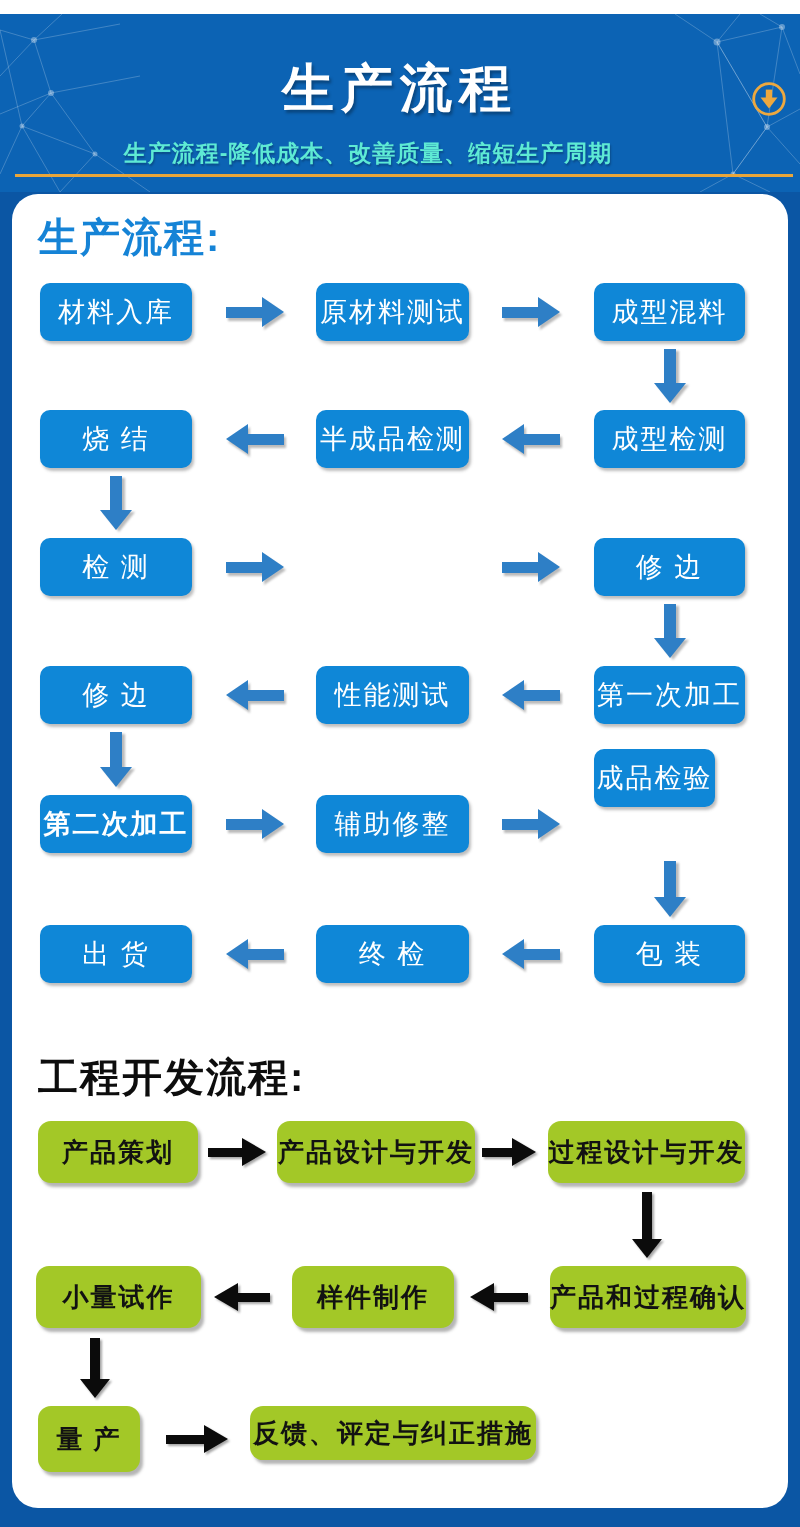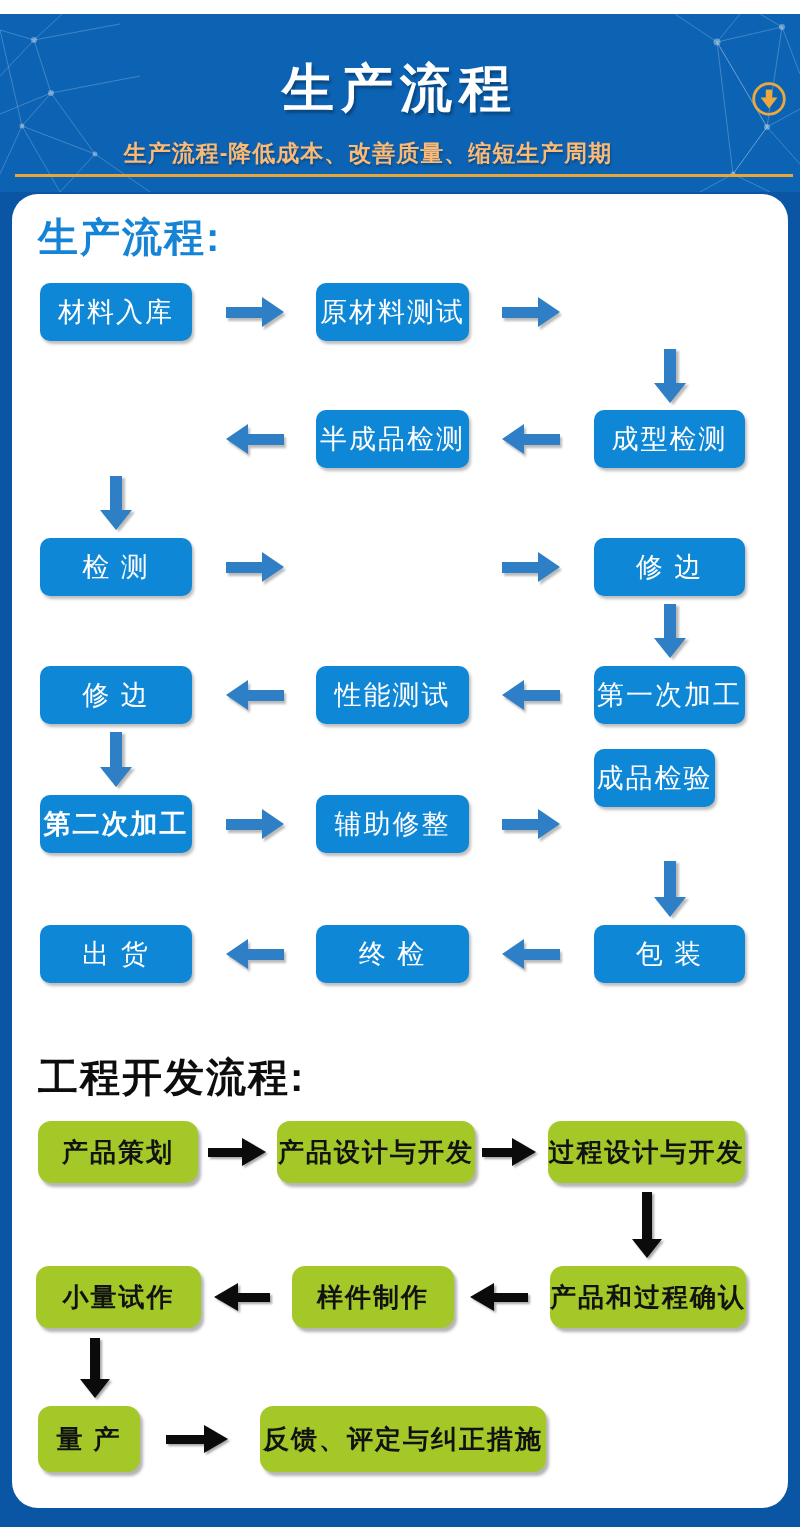--- a/index.html
+++ b/index.html
@@ -28,21 +28,21 @@
   .net-left{left:0;}
   .net-right{right:0;}
   .hero-title{
     position:absolute;left:0;top:40px;width:800px;
     margin:0;text-align:center;
     color:#ffffff;font-size:52px;font-weight:800;letter-spacing:7px;
     text-shadow:2px 3px 3px rgba(0,0,0,0.30);
   }
   .hero-sub{
     position:absolute;left:0;top:124px;width:736px;
-    text-align:center;color:#fdba74;
+    text-align:center;color:#5eead4;
     font-size:23px;font-weight:700;letter-spacing:1px;
     text-shadow:1px 2px 2px rgba(0,0,0,0.25);
   }
   .download-btn{
     position:absolute;left:751px;top:67px;width:36px;height:36px;
     cursor:pointer;
   }
   .gold-line{
     position:absolute;left:15px;top:160px;width:778px;height:3px;
     background:#E9A63B;
@@ -158,25 +158,27 @@
   <div class="bbox" style="left:40px;top:283px;width:152px;">材料入库</div>
   <div class="arr arr-h right" style="left:226px;top:297px;width:58px;">
       <div class="shaft"></div>
       <div class="head"></div>
     </div>
   <div class="bbox" style="left:316px;top:283px;width:153px;">原材料测试</div>
   <div class="arr arr-h right" style="left:502px;top:297px;width:58px;">
       <div class="shaft"></div>
       <div class="head"></div>
     </div>
+  <div class="bbox" style="left:594px;top:283px;width:151px;">成型混料</div>
   <div class="arr arr-v" style="left:654px;top:349px;height:54px;">
       <div class="shaft"></div>
       <div class="head"></div>
     </div>
 
+  <div class="bbox" style="left:40px;top:410px;width:152px;">烧 结</div>
   <div class="arr arr-h left" style="left:226px;top:424px;width:58px;">
       <div class="shaft"></div>
       <div class="head"></div>
     </div>
   <div class="bbox" style="left:316px;top:410px;width:153px;">半成品检测</div>
   <div class="arr arr-h left" style="left:502px;top:424px;width:58px;">
       <div class="shaft"></div>
       <div class="head"></div>
     </div>
   <div class="bbox" style="left:594px;top:410px;width:151px;">成型检测</div>
@@ -276,15 +278,15 @@
   <div class="arr black arr-v" style="left:79px;top:1338px;height:60px;">
       <div class="shaft"></div>
       <div class="head"></div>
     </div>
 
   <div class="gbox" style="left:38px;top:1406px;width:102px;height:66px;">量 产</div>
   <div class="arr black arr-h right" style="left:166px;top:1424px;width:62px;">
       <div class="shaft"></div>
       <div class="head"></div>
     </div>
-  <div class="gbox" style="left:260px;top:1406px;width:286px;height:66px;">反馈、评定与纠正措施</div>
+  <div class="gbox" style="left:250px;top:1406px;width:286px;height:54px;">反馈、评定与纠正措施</div>
 
 </div>
 
 </body></html>

